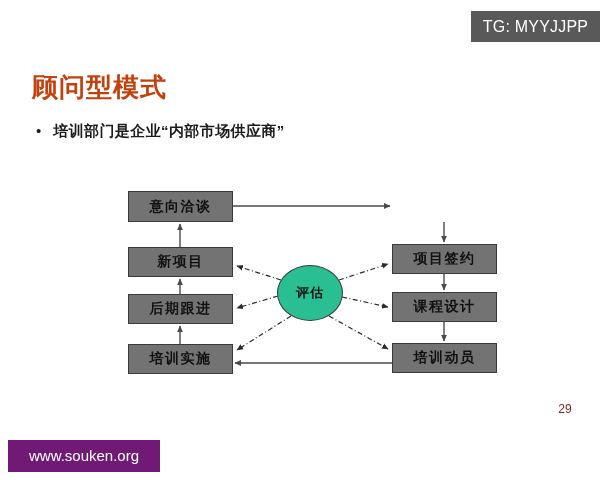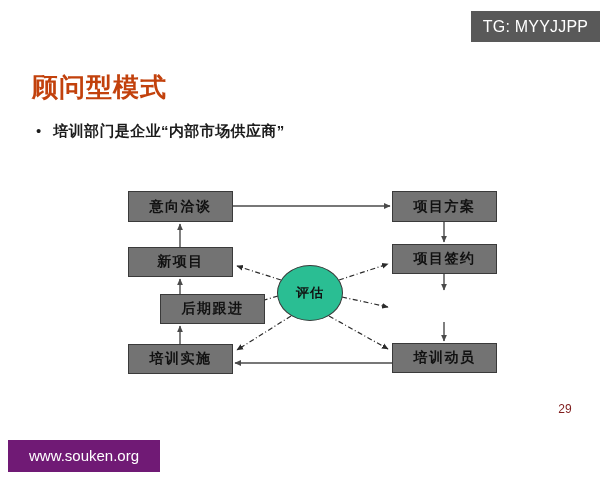--- a/index.html
+++ b/index.html
@@ -202,36 +202,36 @@
     </svg>
 
     <div class="node-box" style="left:128px; top:191px; width:105px; height:31px;">
       <span>意向洽谈</span>
     </div>
 
     <div class="node-box" style="left:128px; top:247px; width:105px; height:30px;">
       <span>新项目</span>
     </div>
 
-    <div class="node-box" style="left:128px; top:294px; width:105px; height:30px;margin-left:32px;">
+    <div class="node-box" style="left:128px; top:294px; width:105px; height:30px;">
       <span>后期跟进</span>
     </div>
 
     <div class="node-box" style="left:128px; top:344px; width:105px; height:30px;">
       <span>培训实施</span>
     </div>
 
-    <div class="node-box" style="left:392px; top:191px; width:105px; height:31px;">
-      <span>项目方案</span>
-    </div>
 
     <div class="node-box" style="left:392px; top:244px; width:105px; height:30px;">
       <span>项目签约</span>
     </div>
 
+    <div class="node-box" style="left:392px; top:292px; width:105px; height:30px;">
+      <span>课程设计</span>
+    </div>
 
     <div class="node-box" style="left:392px; top:343px; width:105px; height:30px;">
       <span>培训动员</span>
     </div>
 
     <div class="node-ellipse" style="left:277px; top:265px; width:66px; height:56px;">
       <span>评估</span>
     </div>
 
   </div>

